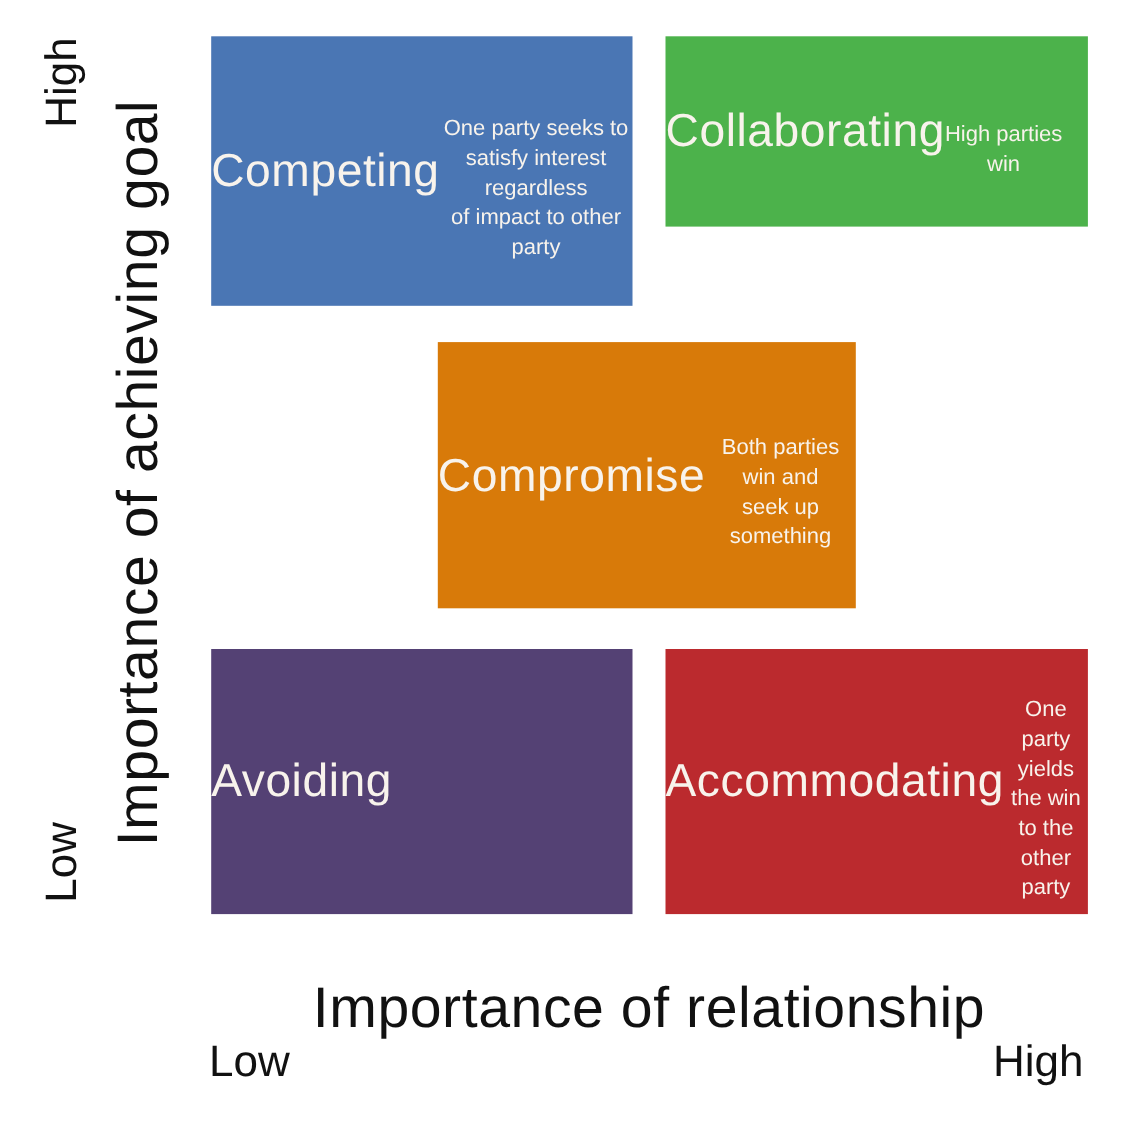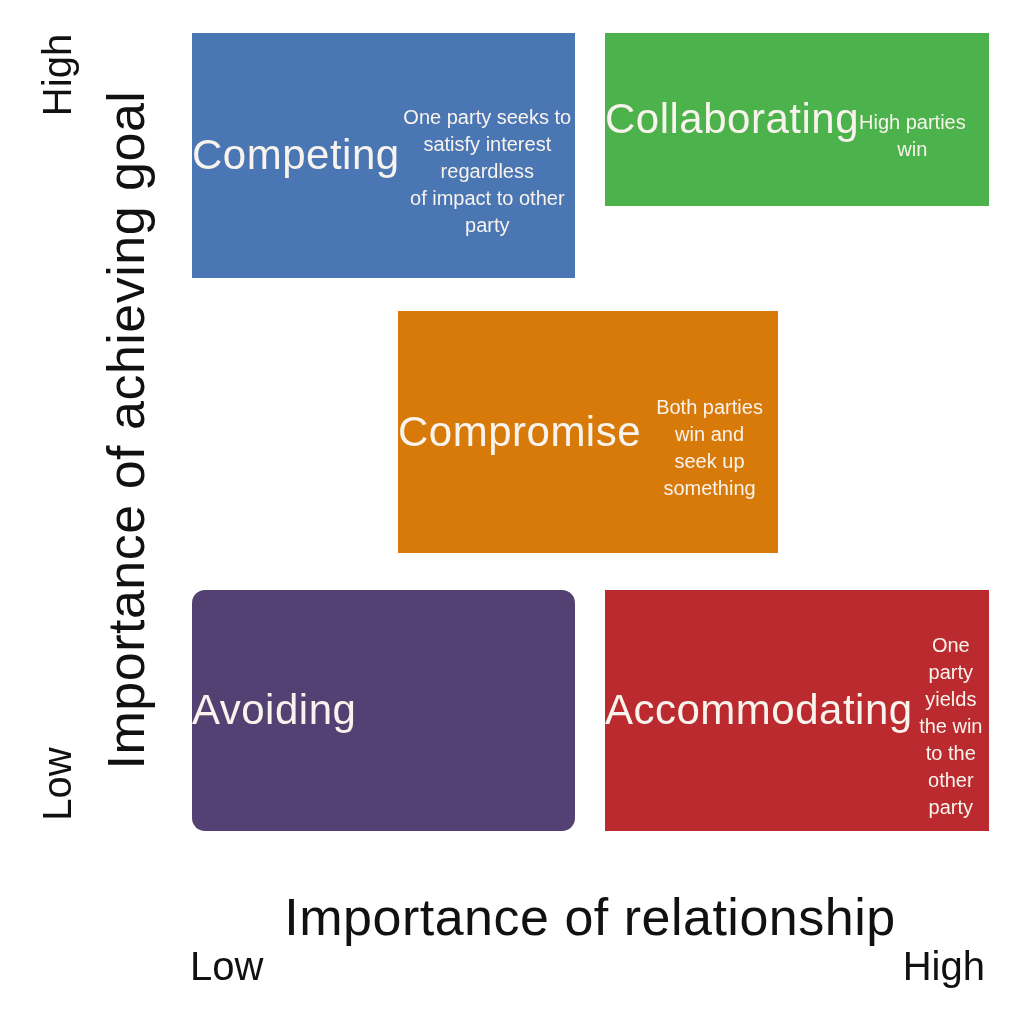--- a/index.html
+++ b/index.html
@@ -115,21 +115,21 @@
     <div class="q-desc">High parties
 win</div>
   </div>
 
   <div class="quadrant q-compromise" style="background-color: rgb(216, 122, 9);">
     <div class="q-title">Compromise</div>
     <div class="q-desc">Both parties win and
 seek up something</div>
   </div>
 
-  <div class="quadrant q-avoiding" style="background-color: rgb(84, 65, 116); border-radius: 13px;">
+  <div class="quadrant q-avoiding" style="background-color: rgb(84, 65, 116);">
     <div class="q-title">Avoiding</div>
   </div>
 
   <div class="quadrant q-accommodating" style="background-color: rgb(187, 42, 46);">
     <div class="q-title">Accommodating</div>
     <div class="q-desc">One party yields the win
 to the other party</div>
   </div>
 
   <span class="axis-label x-axis-title">Importance of relationship</span>

